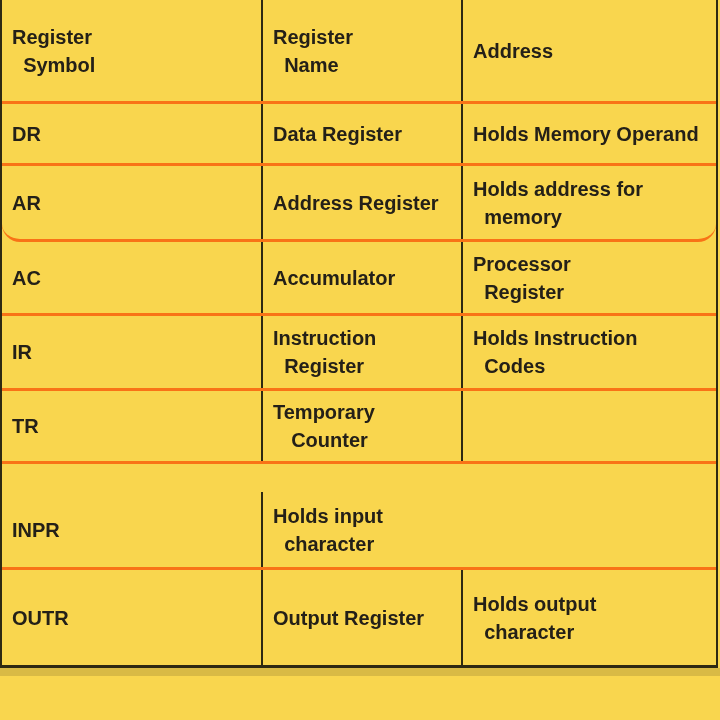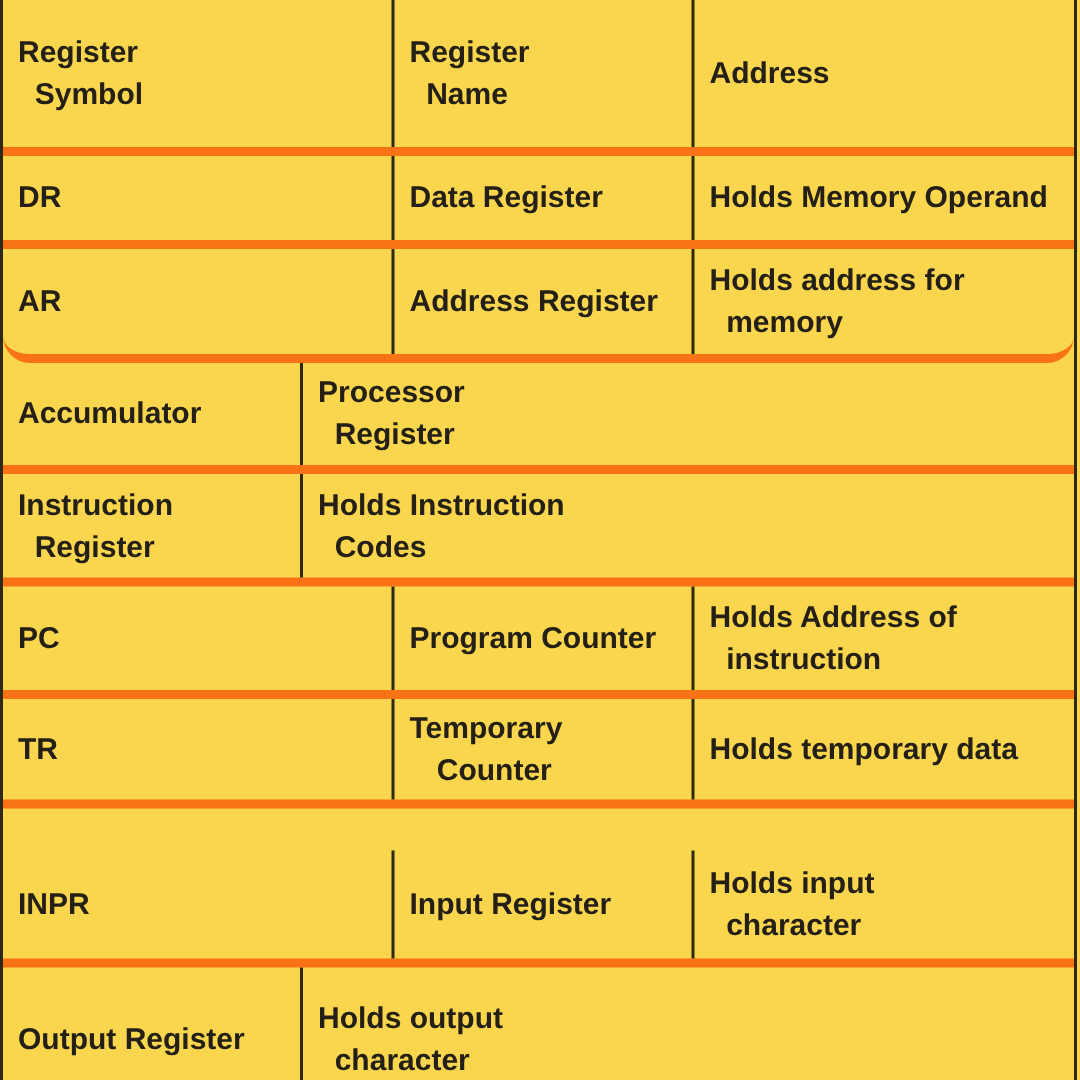--- a/index.html
+++ b/index.html
@@ -20,21 +20,21 @@
   .regtable {
     width: 718px;
     box-sizing: border-box;
     border-left: 2px solid #2e2912;
     border-right: 2px solid #2e2912;
     border-bottom: 3px solid #2e2912;
   }
   .row {
     display: flex;
     box-sizing: border-box;
-    border-bottom: 6px solid #f97316;
+    border-bottom: 3px solid #f97316;
   }
   .row:last-child { border-bottom: none; }
   .cell {
     box-sizing: border-box;
     display: flex;
     align-items: center;
     padding: 4px 8px 4px 10px;
     color: #242018;
     font-weight: 700;
     font-size: 20px;
@@ -82,54 +82,49 @@
     </div>
 
     <div class="row rh-ar">
       <div class="cell col-symbol">AR</div>
       <div class="cell col-name">Address Register</div>
       <div class="cell col-func">Holds address for
   memory</div>
     </div>
 
     <div class="row rh-ac">
+      <div class="cell col-symbol">AC</div>
       <div class="cell col-name">Accumulator</div>
       <div class="cell col-func">Processor
   Register</div>
     </div>
 
     <div class="row rh-ir">
+      <div class="cell col-symbol">IR</div>
       <div class="cell col-name">Instruction
   Register</div>
       <div class="cell col-func">Holds Instruction
   Codes</div>
     </div>
 
-    <div class="row rh-pc">
-      <div class="cell col-symbol">PC</div>
-      <div class="cell col-name">Program Counter</div>
-      <div class="cell col-func">Holds Address of
-  instruction</div>
-    </div>
 
     <div class="row rh-tr">
       <div class="cell col-symbol">TR</div>
       <div class="cell col-name">Temporary
   Counter</div>
-      <div class="cell col-func">Holds temporary data</div>
     </div>
 
     <div class="row rh-inpr">
       <div class="cell col-symbol">INPR</div>
-      <div class="cell col-name">Input Register</div>
       <div class="cell col-func">Holds input
   character</div>
     </div>
 
     <div class="row rh-outr">
+      <div class="cell col-symbol">OUTR</div>
       <div class="cell col-name">Output Register</div>
       <div class="cell col-func">Holds output
   character</div>
     </div>
 
   </div>
   <div class="bottom-strip"></div>
 </div>
 
 </body></html>

